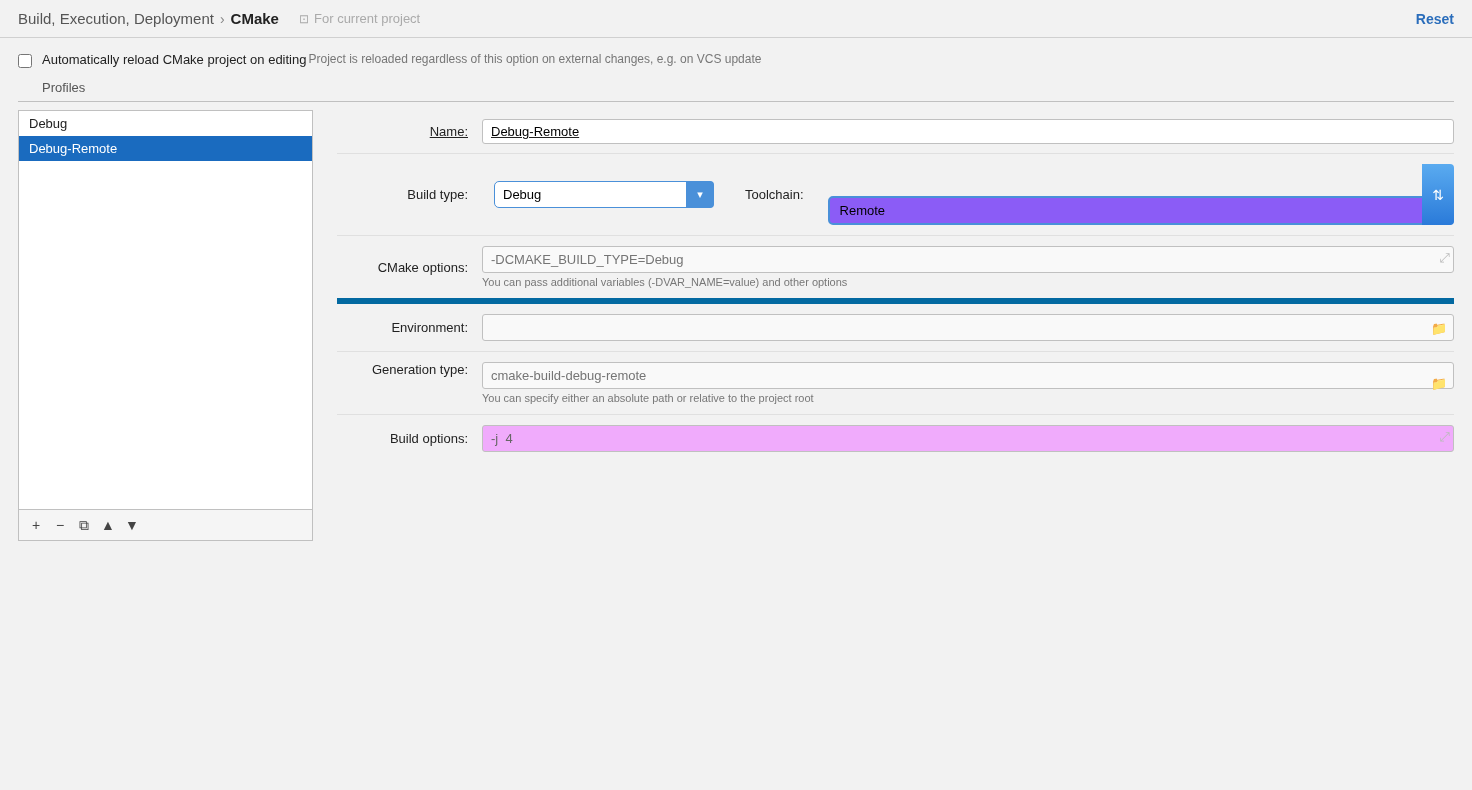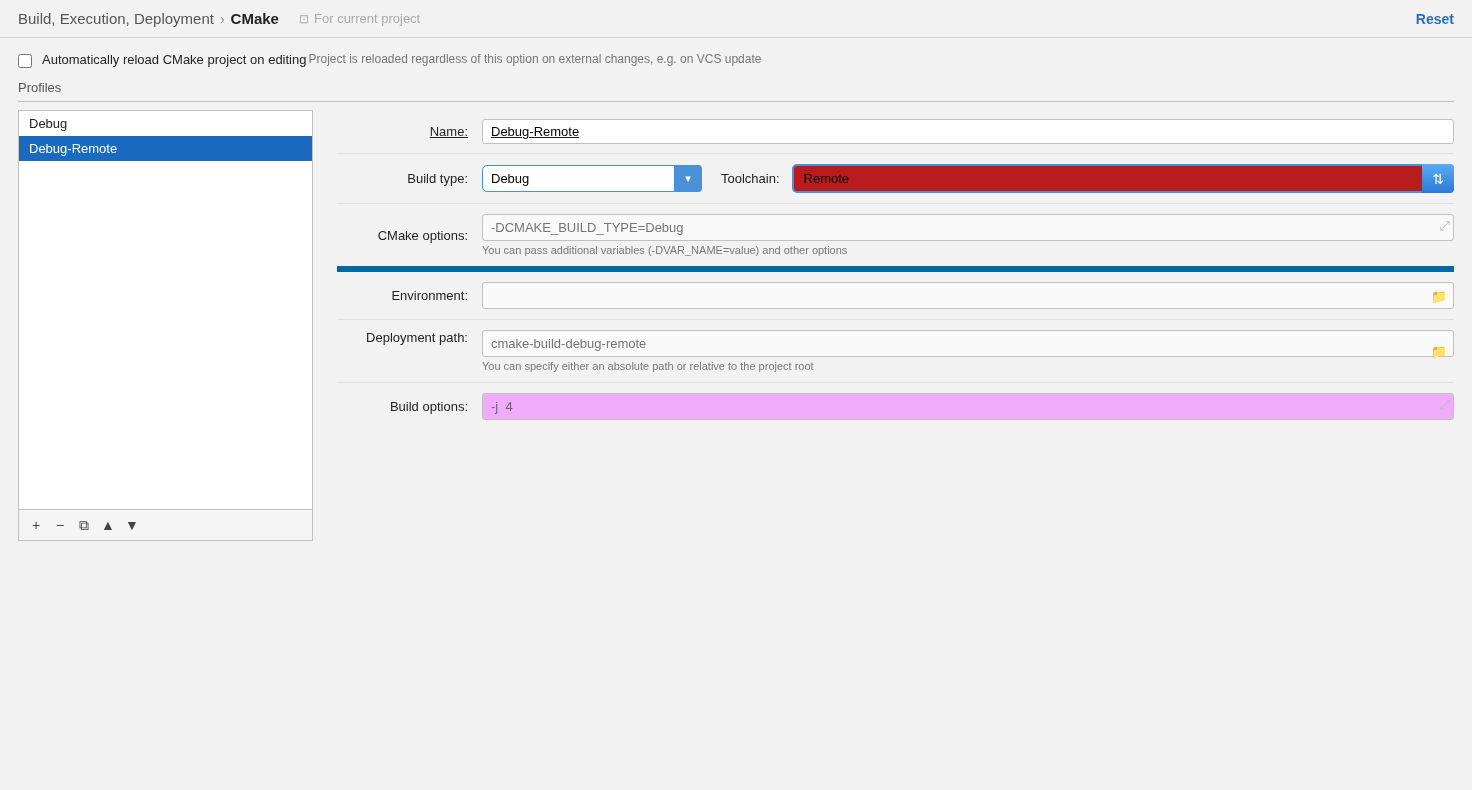--- a/index.html
+++ b/index.html
@@ -97,20 +97,21 @@
 
     
     .profiles-section {
       padding: 4px 18px 0 18px;
     }
     .profiles-label {
       font-size: 13px;
       color: #555;
       margin-bottom: 6px;
       font-weight: 400;
+      margin-left: 24px;
     }
     .profiles-divider {
       border: none;
       border-top: 1px solid #c0c0c0;
       margin-bottom: 8px;
     }
 
     .profiles-layout {
       display: flex;
       gap: 0;
@@ -211,21 +212,21 @@
       background: #fff;
       outline: none;
     }
 
     
     .build-type-row {
       display: flex;
       align-items: center;
       padding: 10px 0;
       border-bottom: 1px solid #e0e0e0;
-      gap: 0;
+      gap: 12px;
       justify-content: space-between;
     }
 
     .build-type-label {
       width: 145px;
       min-width: 145px;
       font-size: 13px;
       color: #222;
       text-align: right;
       padding-right: 14px;
@@ -275,25 +276,26 @@
       position: relative;
       flex: 1;
     }
 
     .toolchain-select {
       width: 100%;
       padding: 5px 30px 5px 10px;
       border: 2px solid #4a90d9;
       border-radius: 5px;
       font-size: 13px;
-      background: #b91c1c;
+      background: #8b5cf6;
       appearance: none;
       -webkit-appearance: none;
       cursor: pointer;
       outline: none;
+      margin-top: 32px;
     }
 
     .toolchain-arrow {
       position: absolute;
       right: 0;
       top: 0;
       bottom: 0;
       width: 32px;
       background: linear-gradient(to bottom, #5aabf0, #2a7ad9);
       border-radius: 0 4px 4px 0;
@@ -500,21 +502,21 @@
 
         <div class="env-row">
           <div class="build-type-label">Environment:</div>
           <div class="env-input-wrapper">
             <input type="text" class="env-input" style="">
             <span class="folder-icon">📁</span>
           </div>
         </div>
 
         <div class="gen-path-row">
-          <div class="build-type-label">Deployment path:</div>
+          <div class="build-type-label">Generation type:</div>
           <div class="gen-path-input-wrapper">
             <input type="text" class="gen-path-input" placeholder="cmake-build-debug-remote" style="">
             <span class="folder-icon">📁</span>
             <div class="cmake-hint">You can specify either an absolute path or relative to the project root</div>
           </div>
         </div>
 
         <div class="build-options-row">
           <div class="build-type-label">Build options:</div>
           <div class="build-options-input-wrapper">

